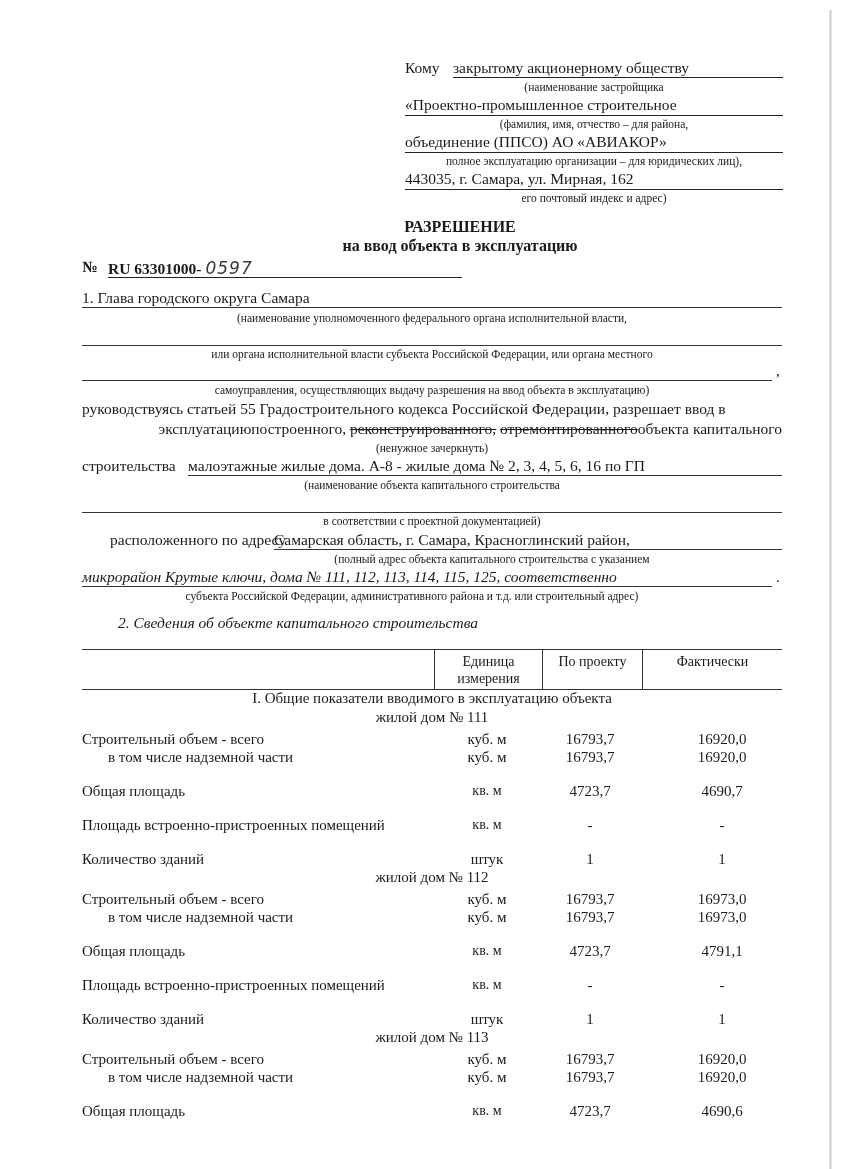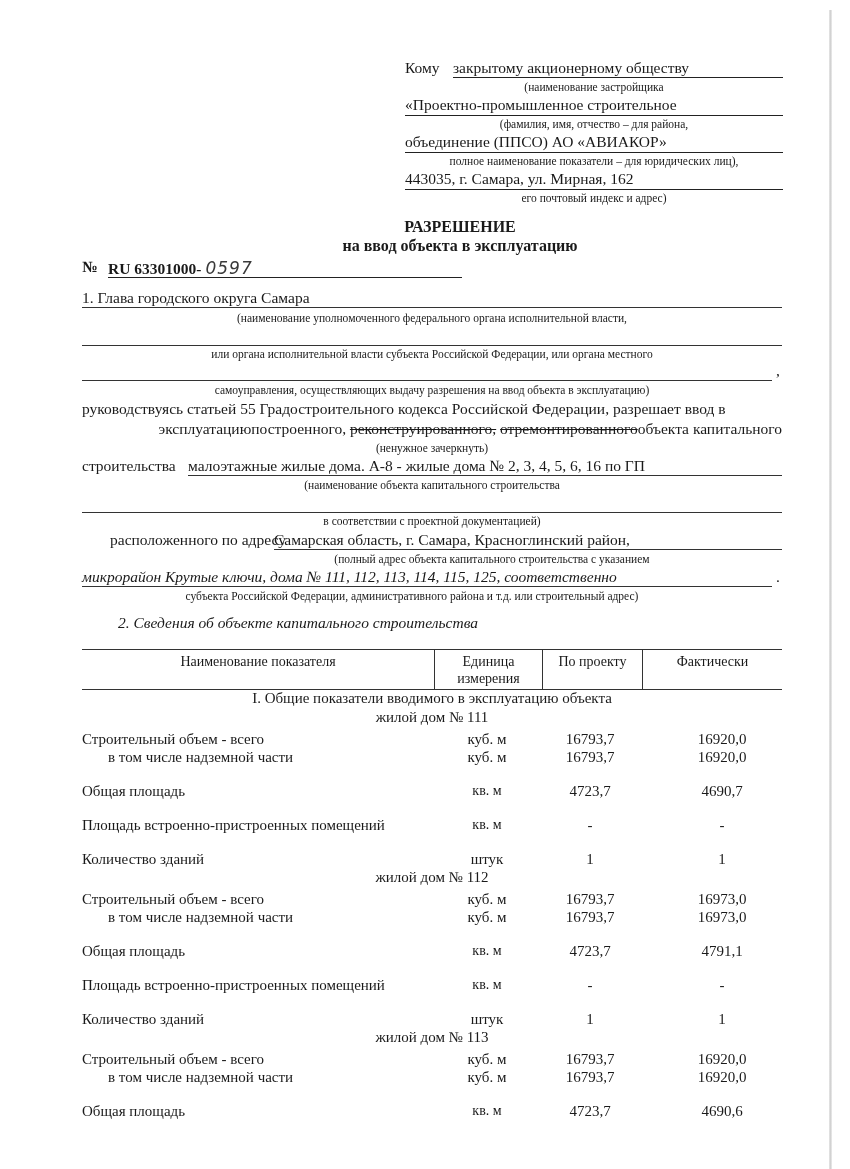--- a/index.html
+++ b/index.html
@@ -60,21 +60,21 @@
 <div class="edge-line"></div>
 
 <div class="abs to-row fill">
   <span class="lbl">Кому</span>
   <span class="val" style="padding-left:0;">закрытому акционерному обществу</span>
 </div>
 <div class="abs addr-cap cap" style="top:81px;">(наименование застройщика</div>
 <div class="abs addr-line fill" style="top:96px;">«Проектно-промышленное строительное</div>
 <div class="abs addr-cap cap" style="top:118px;">(фамилия, имя, отчество – для района,</div>
 <div class="abs addr-line fill" style="top:133px;">объединение (ППСО) АО «АВИАКОР»</div>
-<div class="abs addr-cap cap" style="top:155px;">полное наименование показатели – для юридических лиц),</div>
+<div class="abs addr-cap cap" style="top:155px;">полное эксплуатацию организации – для юридических лиц),</div>
 <div class="abs addr-line fill" style="top:170px;">443035, г. Самара, ул. Мирная, 162</div>
 <div class="abs addr-cap cap" style="top:192px;">его почтовый индекс и адрес)</div>
 
 <div class="abs title title1">РАЗРЕШЕНИЕ</div>
 <div class="abs title title2">на ввод объекта в эксплуатацию</div>
 <div class="abs num-row">
   <span class="no">№</span>
   <span class="val"><span>RU 63301000-</span><span class="handwritten">0597</span></span>
 </div>
 
@@ -103,21 +103,20 @@
 <div class="abs fill" style="left:82px;top:531px;margin-left:28px;">расположенного по адресу</div>
 <div class="abs line fill" style="left:274px;width:508px;top:531px;">Самарская область, г. Самара, Красноглинский район,</div>
 <div class="abs cap" style="left:82px;width:700px;text-align:center;top:553px;padding-left:120px;box-sizing:border-box;">(полный адрес объекта капитального строительства с указанием</div>
 <div class="abs line fill" style="top:568px;width:690px;font-style:italic;">микрорайон Крутые ключи, дома № 111, 112, 113, 114, 115, 125, соответственно</div>
 <div class="abs fill" style="left:776px;top:568px;">.</div>
 <div class="abs cap" style="left:82px;width:700px;text-align:center;top:590px;padding-right:40px;box-sizing:border-box;">субъекта Российской Федерации, административного района и т.д. или строительный адрес)</div>
 
 <div class="abs fill" style="left:118px;top:614px;font-style:italic;">2. Сведения об объекте капитального строительства</div>
 
 <div class="tbl-hdr">
-  <div class="c c1">Наименование показателя</div>
   <div class="c c2">
     <div>Единица</div>
     <div>измерения</div>
   </div>
   <div class="c c3">По проекту</div>
   <div class="c c4">Фактически</div>
 </div>
 
 <div class="abs section-title" style="top:690px;">I. Общие показатели вводимого в эксплуатацию объекта</div>
 

